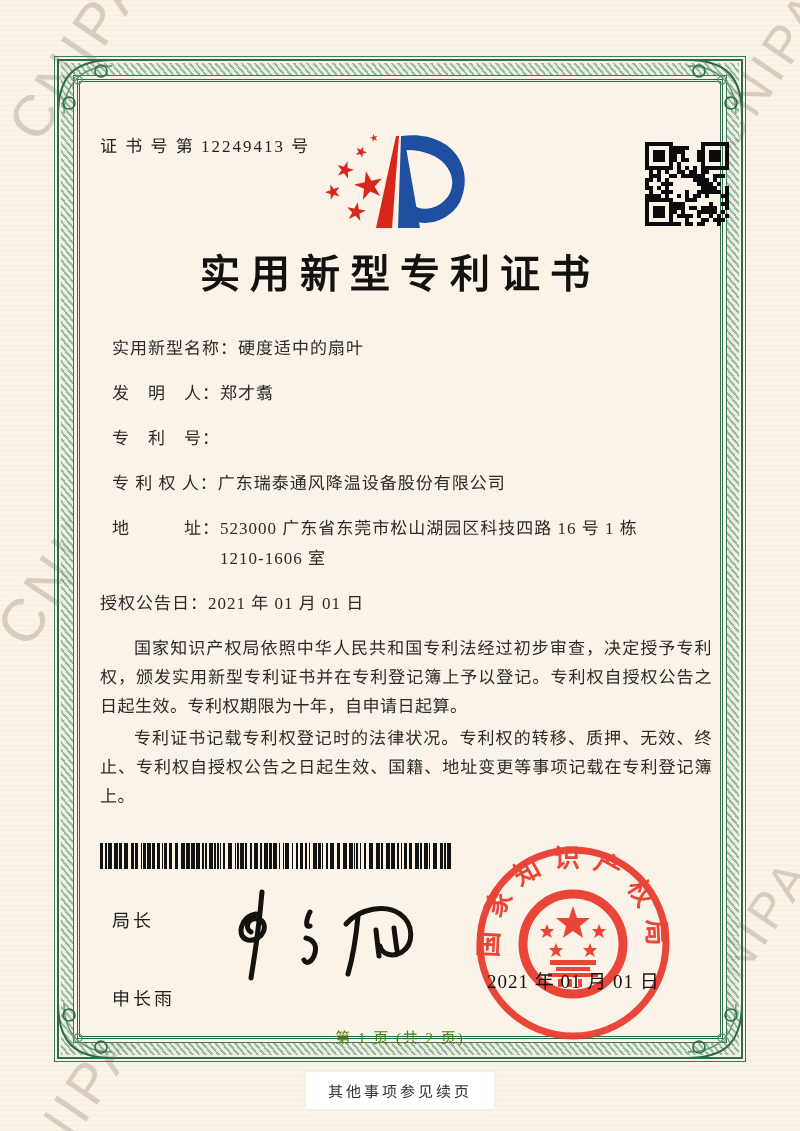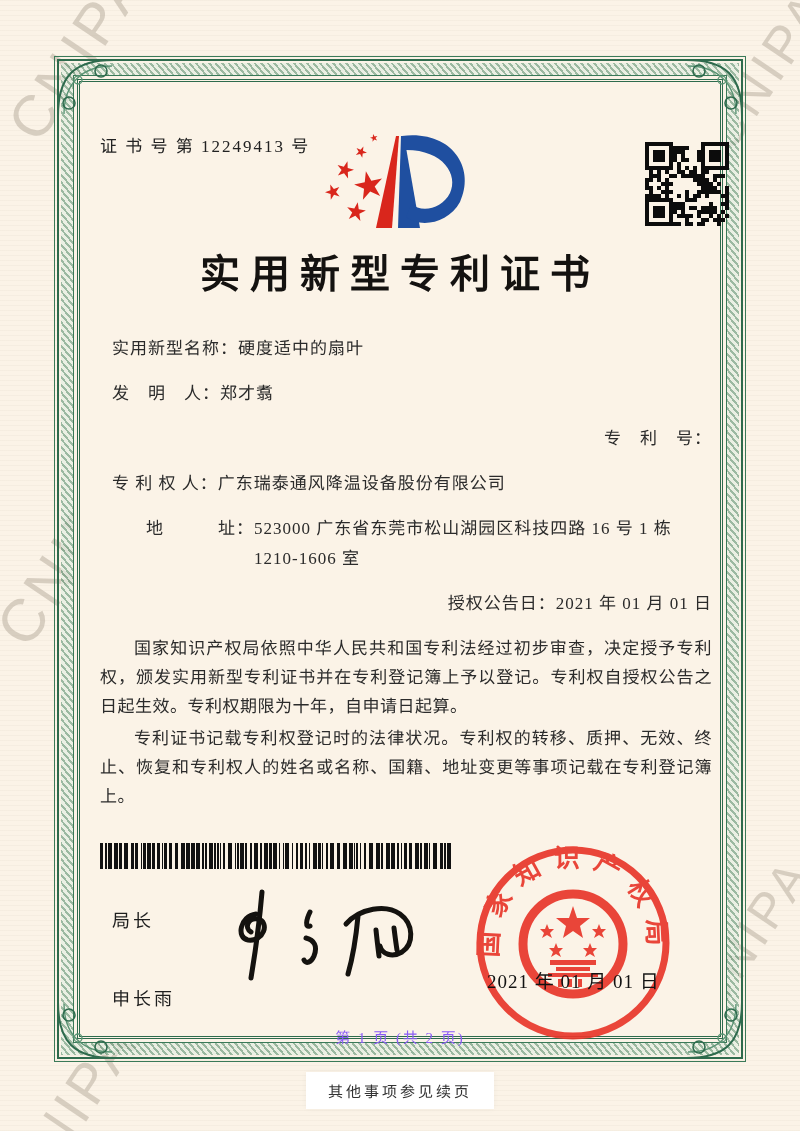--- a/index.html
+++ b/index.html
@@ -49,42 +49,42 @@
   .qr i{display:block;}
   .qr i.d{background:#0c0c0c;}
   .logo{position:absolute;left:312px;top:124px;z-index:3;}
   .title{
     position:absolute;left:0;top:242px;width:100%;z-index:3;text-align:center;
     font-size:40px;font-weight:700;letter-spacing:10px;color:#141210;
   }
   
   .content{position:absolute;left:100px;top:334px;width:612px;z-index:3;font-size:17px;color:#2b2archive}
   .content{color:#2b2b2b;}
-  .frow{display:flex;align-items:flex-start;margin-bottom:15px;line-height:30px;letter-spacing:1px;justify-content:flex-end;}
+  .frow{display:flex;align-items:flex-start;margin-bottom:15px;line-height:30px;letter-spacing:1px;}
   .flabel{flex:0 0 auto;white-space:nowrap;padding-left:12px;}
   .fvalue{flex:1 1 auto;}
   .grant-row .pair2{margin-left:48px;white-space:nowrap;}
   .grant-row .pair1{white-space:nowrap;}
   .paras{margin-top:10px;}
   .paras p{
     margin:0 0 2px 0;text-indent:2em;text-align:justify;
     font-size:17px;line-height:1.72;letter-spacing:.5px;color:#2b2b2b;
   }
   
   .barcode{position:absolute;left:100px;top:843px;width:358px;height:26px;z-index:3;}
   .barcode i{position:absolute;top:0;bottom:0;background:#111;}
   .signer-title{position:absolute;left:112px;top:906px;z-index:3;font-family:Liberation Sans, sans-serif;font-size:18px;letter-spacing:3px;color:#1e1e1e;}
   .signer-name{position:absolute;left:112px;top:984px;z-index:3;font-family:"Liberation Sans",sans-serif;font-size:18px;letter-spacing:3px;color:#1e1e1e;}
   .signature{position:absolute;left:218px;top:886px;z-index:4;}
   .seal{position:absolute;left:466px;top:840px;z-index:3;}
   .seal-date{
     position:absolute;left:487px;top:966px;width:180px;z-index:5;
     font-size:19px;letter-spacing:1px;color:#121212;white-space:nowrap;
   }
-  .page-num{position:absolute;left:0;top:1026px;width:100%;z-index:3;text-align:center;font-size:15px;letter-spacing:2px;color:#8b5cf6;}
+  .page-num{position:absolute;left:0;top:1026px;width:100%;z-index:3;text-align:center;font-size:15px;letter-spacing:2px;color:#4d7c0f;}
   .cont-note{
     position:absolute;left:0;top:1072px;width:100%;z-index:3;text-align:center;
   }
   .cont-note span{
     display:inline-block;background:#ffffff;padding:8px 22px;
     font-size:15px;letter-spacing:3px;color:#333;box-shadow:0 0 6px rgba(0,0,0,.04);
   }
 </style>
 </head>
 <body>
@@ -634,21 +634,21 @@
     </div>
     <div class="frow">
       <span class="flabel">地　　　址：</span>
       <span class="fvalue" style="max-width:458px;">523000 广东省东莞市松山湖园区科技四路 16 号 1 栋 1210-1606 室</span>
     </div>
     <div class="frow grant-row">
       <span class="pair1"><span>授权公告日：</span><span>2021 年 01 月 01 日</span></span>
     </div>
     <div class="paras">
       <p>国家知识产权局依照中华人民共和国专利法经过初步审查，决定授予专利权，颁发实用新型专利证书并在专利登记簿上予以登记。专利权自授权公告之日起生效。专利权期限为十年，自申请日起算。</p>
-      <p>专利证书记载专利权登记时的法律状况。专利权的转移、质押、无效、终止、恢复和专利权人的姓名或名称、国籍、地址变更等事项记载在专利登记簿上。</p>
+      <p>专利证书记载专利权登记时的法律状况。专利权的转移、质押、无效、终止、专利权自授权公告之日起生效、国籍、地址变更等事项记载在专利登记簿上。</p>
     </div>
   </div>
 
   <div class="barcode" id="barcode">
       <i style="left:0px;width:3px"></i>
       <i style="left:5px;width:2px"></i>
       <i style="left:8px;width:4px"></i>
       <i style="left:14px;width:4px"></i>
       <i style="left:19px;width:3px"></i>
       <i style="left:24px;width:4px"></i>

